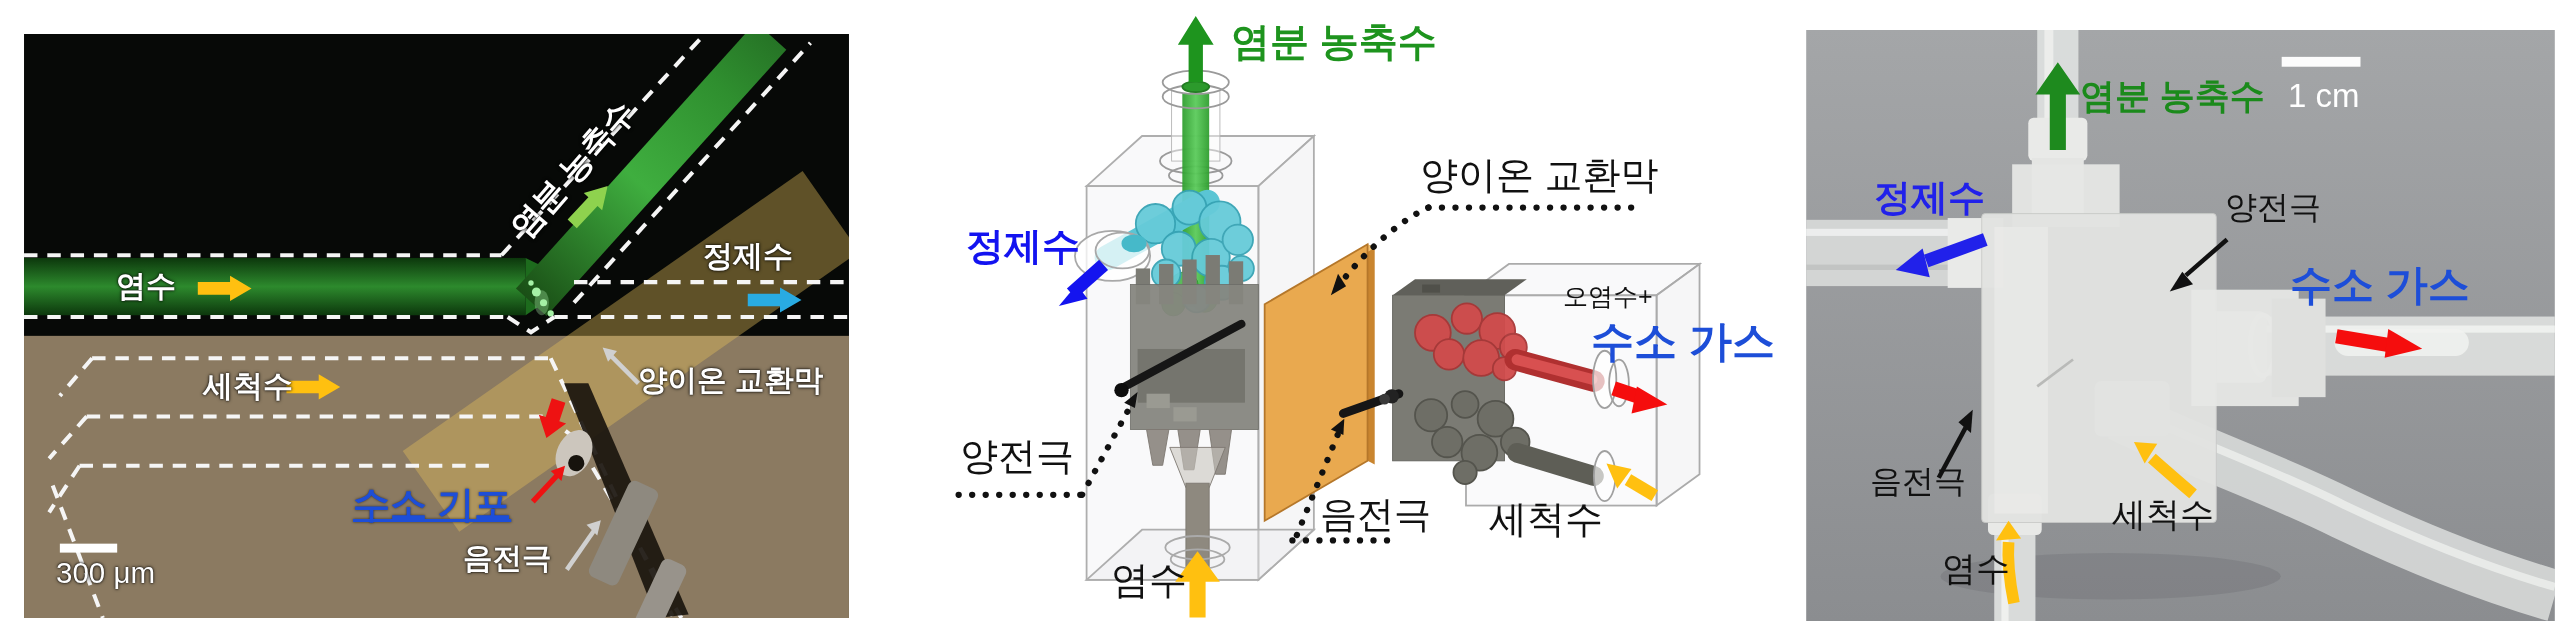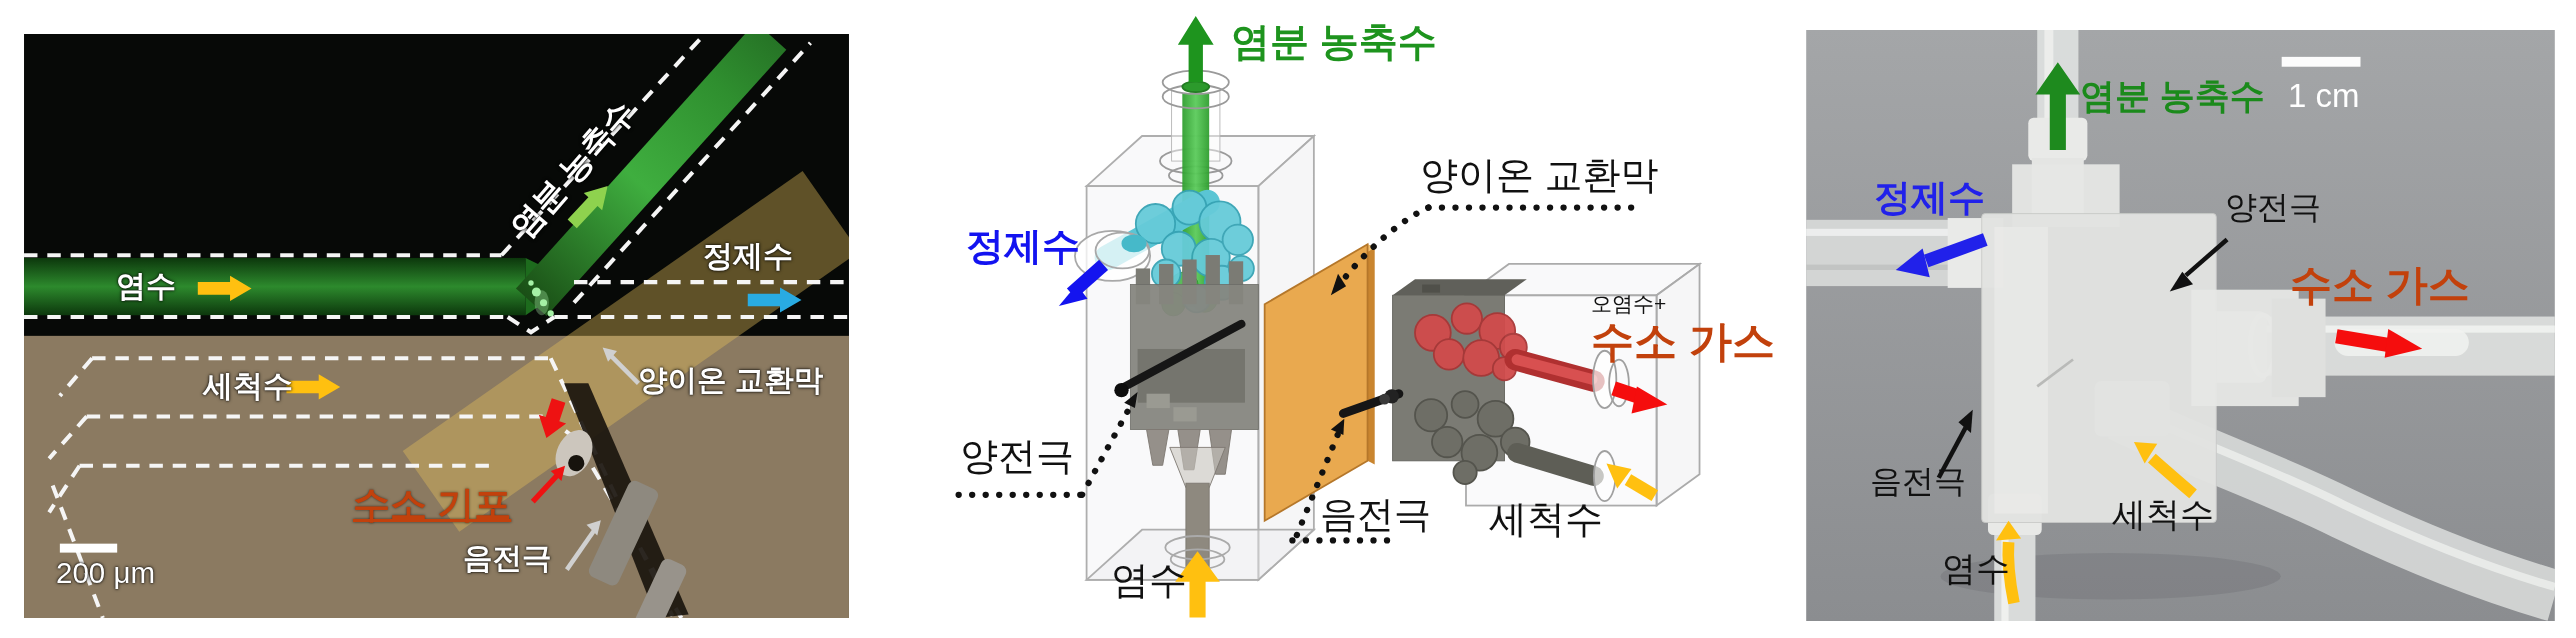--- a/index.html
+++ b/index.html
@@ -3,21 +3,21 @@
 <meta charset="utf-8">
 <style>
   html,body{margin:0;padding:0;background:#ffffff;}
   .figure{position:relative;width:2576px;height:638px;background:#ffffff;overflow:hidden;
           font-family:"Liberation Sans","DejaVu Sans",sans-serif;}
   .panel{position:absolute;overflow:hidden;}
   .panel svg{position:absolute;left:0;top:0;}
   .lbl{position:absolute;white-space:nowrap;line-height:1.05;font-family:"Liberation Sans","DejaVu Sans",sans-serif;}
   .w{color:#ffffff;font-weight:600;text-shadow:0 0 3.6px rgba(0,0,0,.85),0 0 1.8px rgba(0,0,0,.9);}
   .blk{color:#111111;font-weight:500;}
-  .red{color:#c2410c;font-weight:700;}
+  .red{color:#1d4ed8;font-weight:700;}
   .grn{color:#1e8f1e;font-weight:600;}
   .blu{color:#1b1bec;font-weight:600;}
 </style>
 </head>
 <body>
 
 <div class="figure">
 
   <div class="panel" style="left:24px;top:34px;width:825px;height:584px;">
     <svg width="825" height="584" viewBox="0 0 921 652">
@@ -107,21 +107,21 @@
       </g>
       <rect x="40" y="569" width="64" height="10" fill="#ffffff"></rect>
     </svg>
     <span class="lbl w" style="left:462px;top:119px;width:175px;text-align:center;font-size:32px;transform:rotate(-49deg);">염분 농축수</span>
     <span class="lbl w" style="left:92px;top:236px;font-size:30px;">염수</span>
     <span class="lbl w" style="left:679px;top:206px;font-size:30px;">정제수</span>
     <span class="lbl w" style="left:179px;top:336px;font-size:30px;">세척수</span>
     <span class="lbl w" style="left:614px;top:331px;font-size:29.5px;">양이온 교환막</span>
     <span class="lbl red" style="left:329px;top:452px;font-size:37px;text-shadow:0 0 2.7px rgba(0,0,0,.6);text-decoration:underline;">수소 기포</span>
     <span class="lbl w" style="left:439px;top:509px;font-size:29.5px;">음전극</span>
-    <span class="lbl w" style="left:32px;top:524px;font-size:29.5px;font-weight:500;">200 μm</span>
+    <span class="lbl w" style="left:32px;top:524px;font-size:29.5px;font-weight:500;">300 μm</span>
   </div>
 
   <div class="panel" style="left:851px;top:0;width:949px;height:638px;">
     <svg width="949" height="638" viewBox="0 0 1060 713">
       <defs>
         <linearGradient id="gTube" x1="0" y1="0" x2="1" y2="0">
           <stop offset="0" stop-color="#2f9e2f"></stop>
             <stop offset="0.5" stop-color="#5bcb5b"></stop>
             <stop offset="1" stop-color="#2f9e2f"></stop>
         </linearGradient>
@@ -262,21 +262,21 @@
         <path d="M493,604 H612"></path>
           <path d="M498,598 L546,480"></path>
       </g>
       <polygon points="320,438 305,450 317,456" fill="#111111"></polygon>
       <polygon points="536,330 553,320 544,306" fill="#111111"></polygon>
       <polygon points="551,468 536,480 550,486" fill="#111111"></polygon>
     </svg>
     <span class="lbl grn" style="left:380px;top:21.5px;font-size:39px;color:#1e941e;">염분 농축수</span>
     <span class="lbl blu" style="left:115px;top:227px;font-size:38px;color:#1313f0;">정제수</span>
     <span class="lbl blk" style="left:569px;top:156px;font-size:38px;">양이온 교환막</span>
-    <span class="lbl blk" style="left:740px;top:283px;font-size:21px;margin-top:10px;">오염수+</span>
+    <span class="lbl blk" style="left:712px;top:283px;font-size:25px;">오염수+</span>
     <span class="lbl red" style="left:740px;top:319px;font-size:43px;">수소 가스</span>
     <span class="lbl blk" style="left:109px;top:437px;font-size:38px;">양전극</span>
     <span class="lbl blk" style="left:469px;top:496px;font-size:37px;">음전극</span>
     <span class="lbl blk" style="left:638px;top:500px;font-size:38px;">세척수</span>
     <span class="lbl blk" style="left:260px;top:561px;font-size:38px;">염수</span>
   </div>
 
   <div class="panel" style="left:1806px;top:29.5px;width:749px;height:591px;">
     <svg width="749" height="591" viewBox="0 0 836 660">
       <defs>

